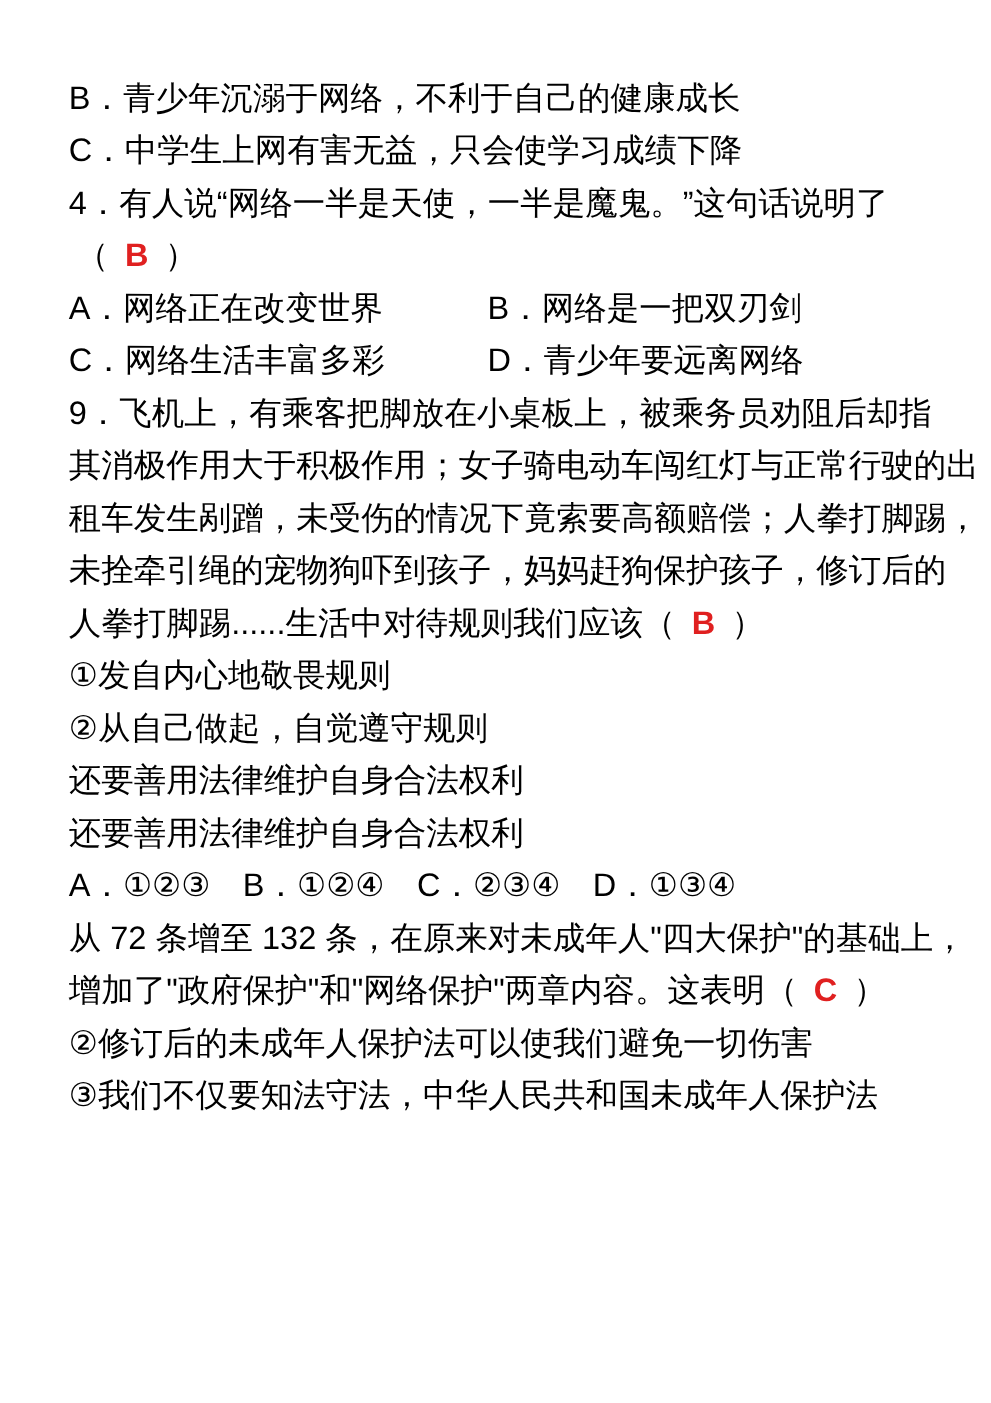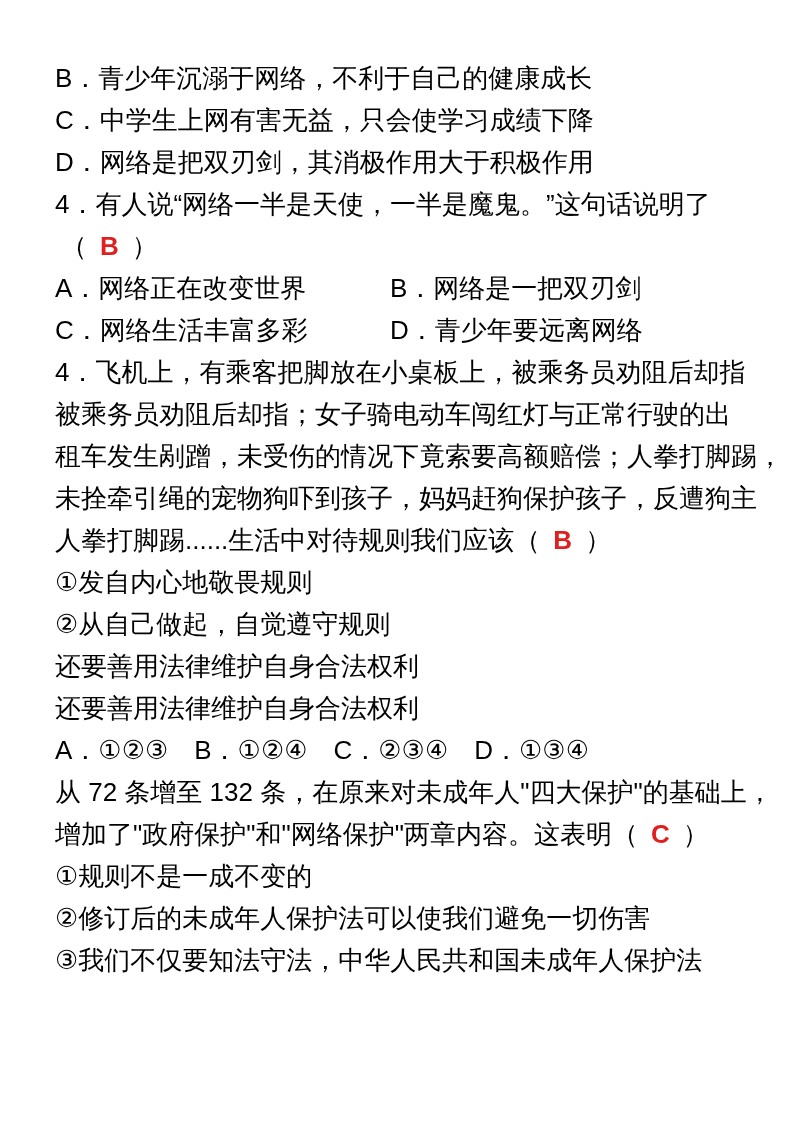--- a/index.html
+++ b/index.html
@@ -41,37 +41,35 @@
     padding-left: 6px;
   }
 </style>
 </head>
 <body style="background: rgb(255, 255, 255);">
 
 <div class="page" style="color: rgb(0, 0, 0);">
 
   <div class="line">B．青少年沉溺于网络，不利于自己的健康成长</div>
   <div class="line">C．中学生上网有害无益，只会使学习成绩下降</div>
-  <div class="line">D．网络是把双刃剑，其消极作用大于积极作用</div>
 
   <div class="line">4．有人说“网络一半是天使，一半是魔鬼。”这句话说明了</div>
   <div class="line answer-only-line"><span>（</span><span class="ans ans-spaced" style="color: rgb(224, 32, 32);">B</span><span>）</span></div>
   <div class="line"><span class="col-left">A．网络正在改变世界</span><span>B．网络是一把双刃剑</span></div>
   <div class="line"><span class="col-left">C．网络生活丰富多彩</span><span>D．青少年要远离网络</span></div>
 
-  <div class="line">4．飞机上，有乘客把脚放在小桌板上，被乘务员劝阻后却指</div>
-  <div class="line">被乘务员劝阻后却指；女子骑电动车闯红灯与正常行驶的出</div>
+  <div class="line">9．飞机上，有乘客把脚放在小桌板上，被乘务员劝阻后却指</div>
+  <div class="line">其消极作用大于积极作用；女子骑电动车闯红灯与正常行驶的出</div>
   <div class="line">租车发生剐蹭，未受伤的情况下竟索要高额赔偿；人拳打脚踢，</div>
-  <div class="line">未拴牵引绳的宠物狗吓到孩子，妈妈赶狗保护孩子，反遭狗主</div>
+  <div class="line">未拴牵引绳的宠物狗吓到孩子，妈妈赶狗保护孩子，修订后的</div>
   <div class="line"><span>人拳打脚踢......生活中对待规则我们应该（</span><span class="ans ans-spaced" style="color: rgb(224, 32, 32);">B</span><span>）</span></div>
   <div class="line">①发自内心地敬畏规则</div>
   <div class="line">②从自己做起，自觉遵守规则</div>
   <div class="line">还要善用法律维护自身合法权利</div>
   <div class="line">还要善用法律维护自身合法权利</div>
   <div class="line">A．①②③　B．①②④　C．②③④　D．①③④</div>
 
   <div class="line">从 72 条增至 132 条，在原来对未成年人"四大保护"的基础上，</div>
   <div class="line"><span>增加了"政府保护"和"网络保护"两章内容。这表明（</span><span class="ans ans-spaced" style="color: rgb(224, 32, 32);">C</span><span>）</span></div>
-  <div class="line">①规则不是一成不变的</div>
   <div class="line">②修订后的未成年人保护法可以使我们避免一切伤害</div>
   <div class="line">③我们不仅要知法守法，中华人民共和国未成年人保护法</div>
 
 </div>
 
 </body></html>

